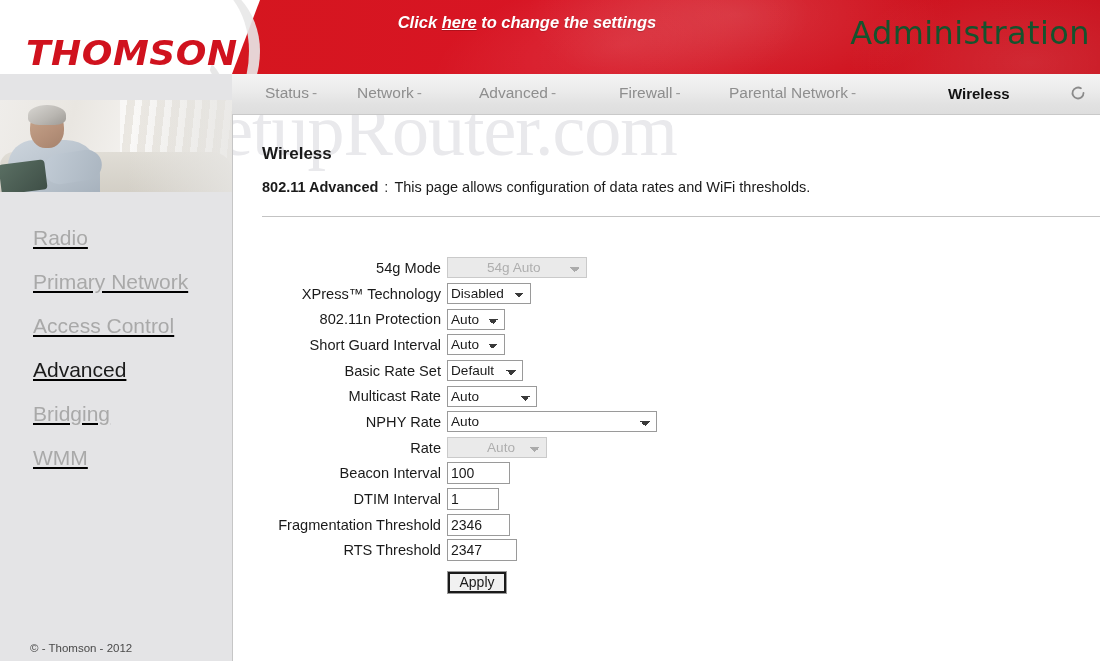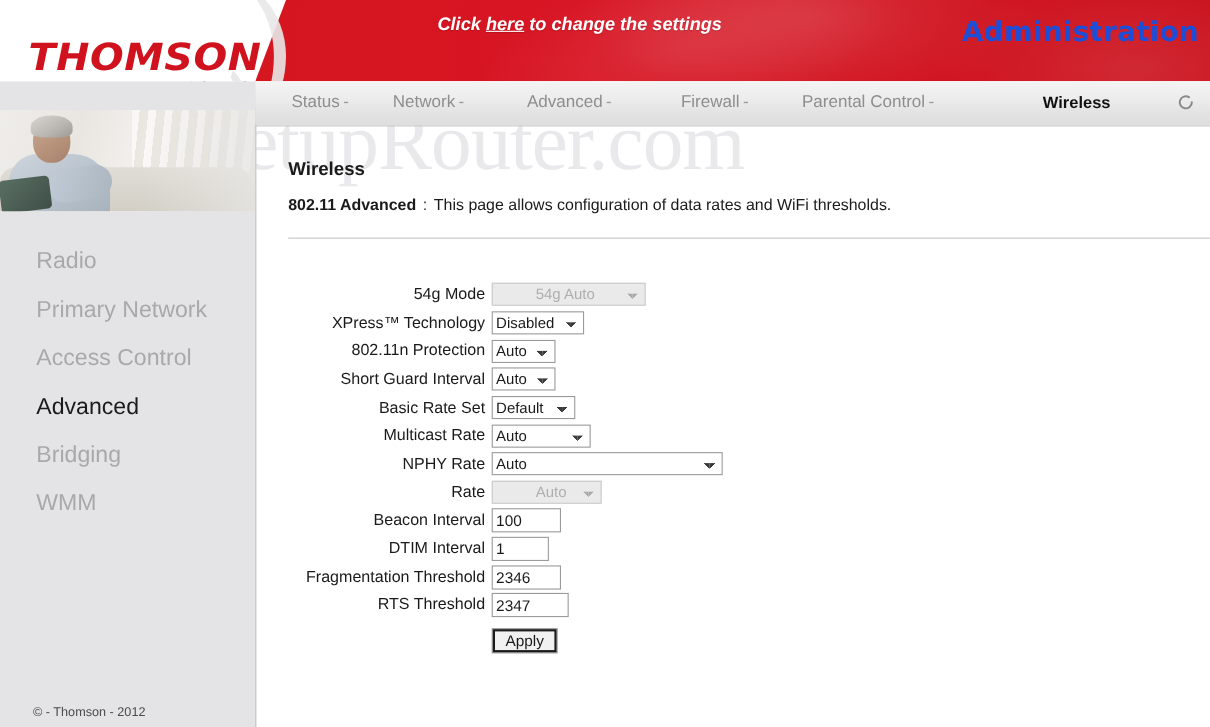--- a/index.html
+++ b/index.html
@@ -112,24 +112,24 @@
   }
   .banner-msg .line2 { display: block; }
   .banner-link {
     color: #ffffff;
     text-decoration: underline;
     cursor: pointer;
   }
   .banner-title {
     position: absolute;
     right: 10px; top: 14px;
-    color: #1d4ed8;
+    color: #14532d;
     font-family: "DejaVu Sans", sans-serif;
-    font-size: 25px;
-    font-weight: 700;
+    font-size: 32px;
+    font-weight: 400;
     letter-spacing: 0.4px;
     z-index: 5;
     white-space: nowrap;
   }
 
   
   .navbar {
     position: absolute;
     left: 232px; top: 74px;
     width: 868px; height: 41px;
@@ -245,20 +245,21 @@
   }
   .ph-fade {
     position: absolute; inset: 0;
     background: linear-gradient(to right, rgba(228,228,230,0) 55%, rgba(232,231,229,0.75) 100%);
   }
 
   .side-menu {
     position: absolute;
     left: 0; top: 142px;
     width: 204px;
+    text-decoration: underline;
   }
   .side-item {
     font-size: 21px;
     color: #a9a9a9;
     padding: 9px 0 9px 33px;
     cursor: pointer;
     line-height: 26px;
     white-space: nowrap;
   }
   .side-item.active { color: #1b1b1b; }
@@ -424,21 +425,21 @@
   </div>
 
   <div class="watermark">SetupRouter.com</div>
 
   <div class="navbar">
     <div class="nav-items" id="nav-items">
         <div class="nav-item" style="position: absolute; left: 31px; top: 10px;"><span>Status</span><span class="nav-caret">-</span></div>
         <div class="nav-item" style="position: absolute; left: 123px; top: 10px;"><span>Network</span><span class="nav-caret">-</span></div>
         <div class="nav-item" style="position: absolute; left: 245px; top: 10px;"><span>Advanced</span><span class="nav-caret">-</span></div>
         <div class="nav-item" style="position: absolute; left: 385px; top: 10px;"><span>Firewall</span><span class="nav-caret">-</span></div>
-        <div class="nav-item" style="position: absolute; left: 495px; top: 10px;"><span>Parental Control</span><span class="nav-caret">-</span></div>
+        <div class="nav-item" style="position: absolute; left: 495px; top: 10px;"><span>Parental Network</span><span class="nav-caret">-</span></div>
         <div class="nav-item active" style="position: absolute; left: 714px; top: 11px;"><span>Wireless</span></div>
       </div>
     <div class="nav-refresh">
       <svg width="20" height="20" viewBox="0 0 20 20">
         <path d="M15.5 10a5.5 5.5 0 1 1-2.6-4.67" fill="none" stroke="#8a8a8a" stroke-width="1.8" stroke-linecap="round"></path>
       </svg>
     </div>
   </div>
 
   <div class="sidebar">

